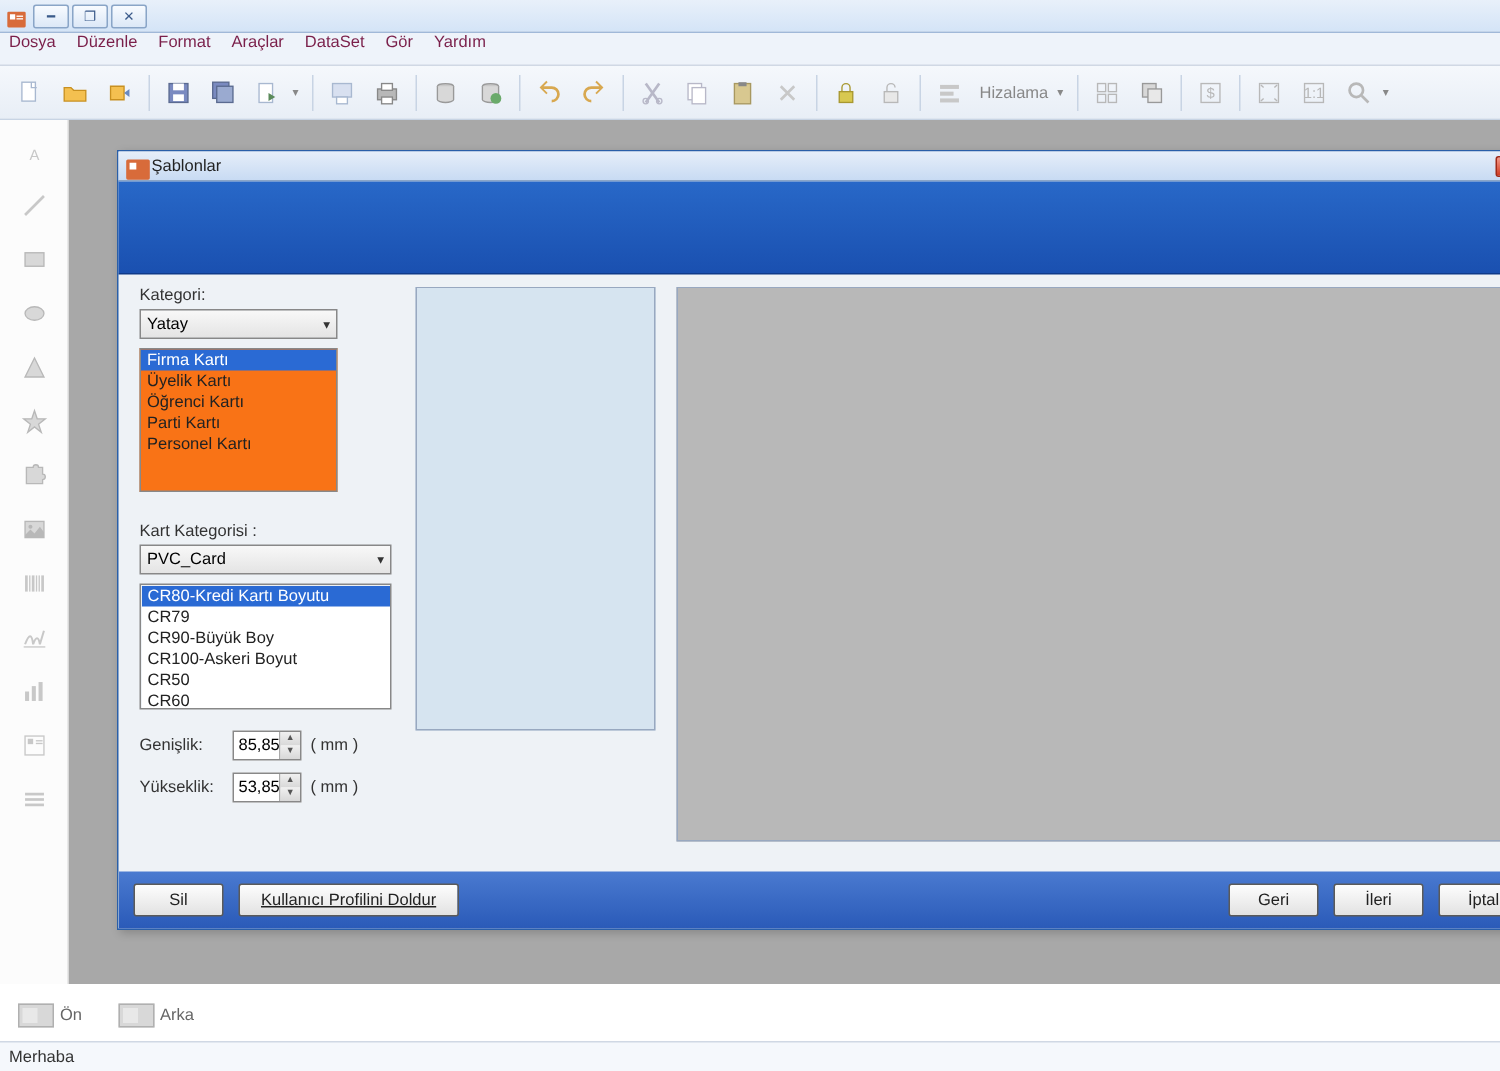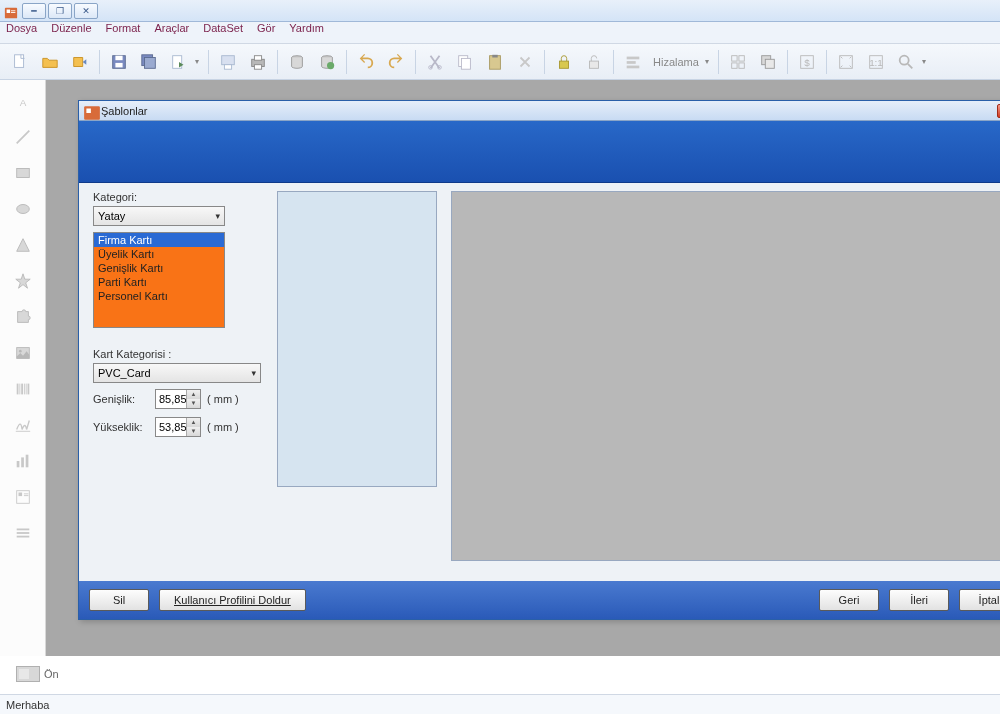--- a/index.html
+++ b/index.html
@@ -57,21 +57,21 @@
 .preview-box { width: 160px; height: 296px; border: 1px solid #98a8c0; background: #d6e4f0; }
 
 .right-col { flex: 1; }
 .big-preview { width: 100%; height: 370px; border: 1px solid #98a8c0; background: #b8b8b8; }
 
 .dialog-footer { position: absolute; left: 0; right: 0; bottom: 0; height: 38px; background: linear-gradient(#4a7ad0,#2a5ab8); display: flex; align-items: center; padding: 0 10px; gap: 10px; }
 .dialog-footer .spacer { flex: 1; }
 .btn { height: 22px; padding: 0 14px; border: 1px solid #5a5a5a; background: linear-gradient(#fdfdfd,#e2e2e2); border-radius: 2px; color: #222; display: flex; align-items: center; justify-content: center; cursor: pointer; min-width: 60px; }
 .btn.wide { min-width: 130px; text-decoration: underline; }
 
-.bottom-tabs { position: absolute; left: 4px; bottom: 22px; height: 30px; display: flex; align-items: center; gap: 8px; flex-direction: column; }
+.bottom-tabs { position: absolute; left: 4px; bottom: 22px; height: 30px; display: flex; align-items: center; gap: 8px; }
 .bottom-tabs .tab { display: flex; align-items: center; gap: 4px; padding: 4px 8px; color: #666; }
 .bottom-tabs .tab-icon { width: 24px; height: 16px; background: #d8d8d8; border: 1px solid #b0b0b0; position: relative; }
 .bottom-tabs .tab-icon::after { content:""; position:absolute; left:2px; top:2px; width:10px; height:10px; background:#e8e8e8; }
 
 .statusbar { position: absolute; left: 0; right: 0; bottom: 0; height: 20px; background: #f5f8fc; border-top: 1px solid #d0d8e4; padding: 2px 6px; color: #333; display: flex; align-items: center; }
 
 svg { width: 18px; height: 18px; }
 </style>
 </head>
 <body>
@@ -372,28 +372,36 @@
 
   <div class="dialog-body">
     <div class="left-col">
       <span class="lbl">Kategori:</span>
       <div class="dd">
         <span>Yatay</span>
       </div>
       <div class="listbox">
         <div class="item sel">Firma Kartı</div>
         <div class="item">Üyelik Kartı</div>
-        <div class="item">Genişlik Kartı</div>
+        <div class="item">Öğrenci Kartı</div>
         <div class="item">Parti Kartı</div>
         <div class="item">Personel Kartı</div>
       </div>
 
       <span class="lbl">Kart Kategorisi :</span>
       <div class="dd dd-wide">
         <span>PVC_Card</span>
+      </div>
+      <div class="listbox2">
+        <div class="item sel">CR80-Kredi Kartı Boyutu</div>
+        <div class="item">CR79</div>
+        <div class="item">CR90-Büyük Boy</div>
+        <div class="item">CR100-Askeri Boyut</div>
+        <div class="item">CR50</div>
+        <div class="item">CR60</div>
       </div>
 
       <div class="dim-row">
         <span class="dl">Genişlik:</span>
         <div class="num-input">
           <span>85,85</span>
           <div class="spin">
               <div>▲</div>
               <div>▼</div>
             </div>

